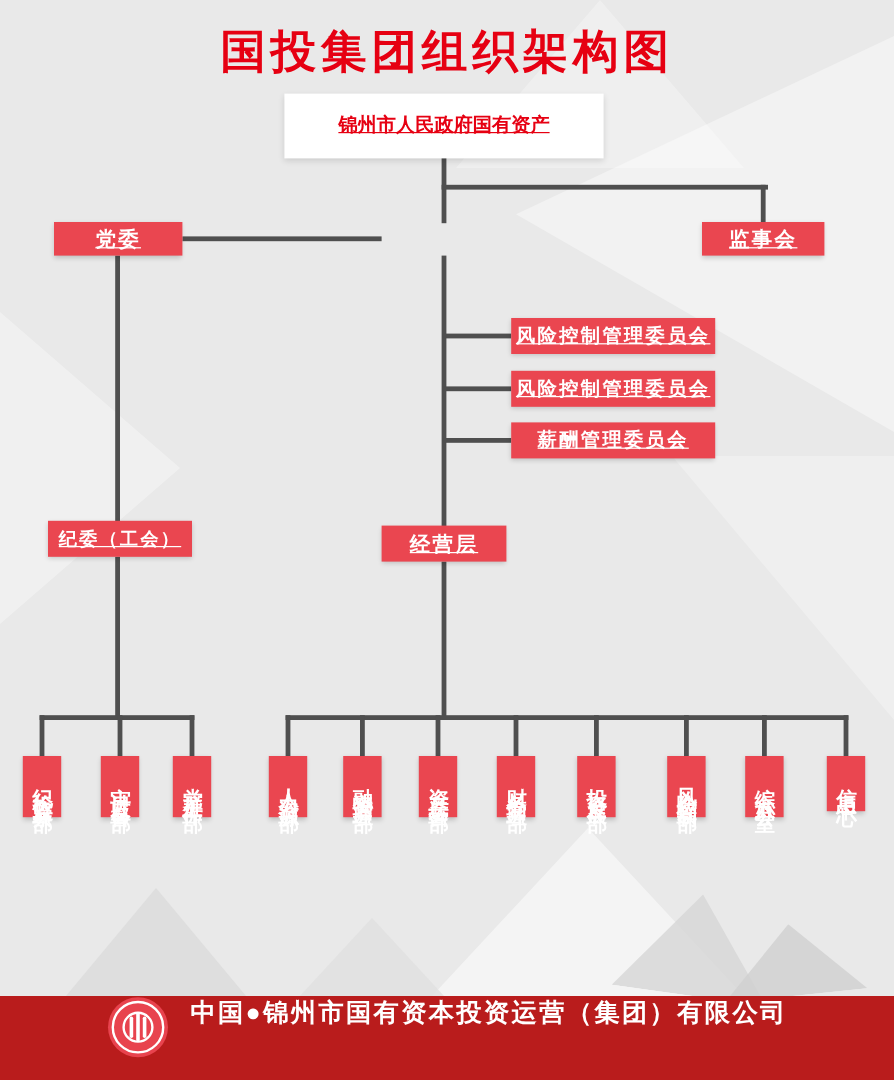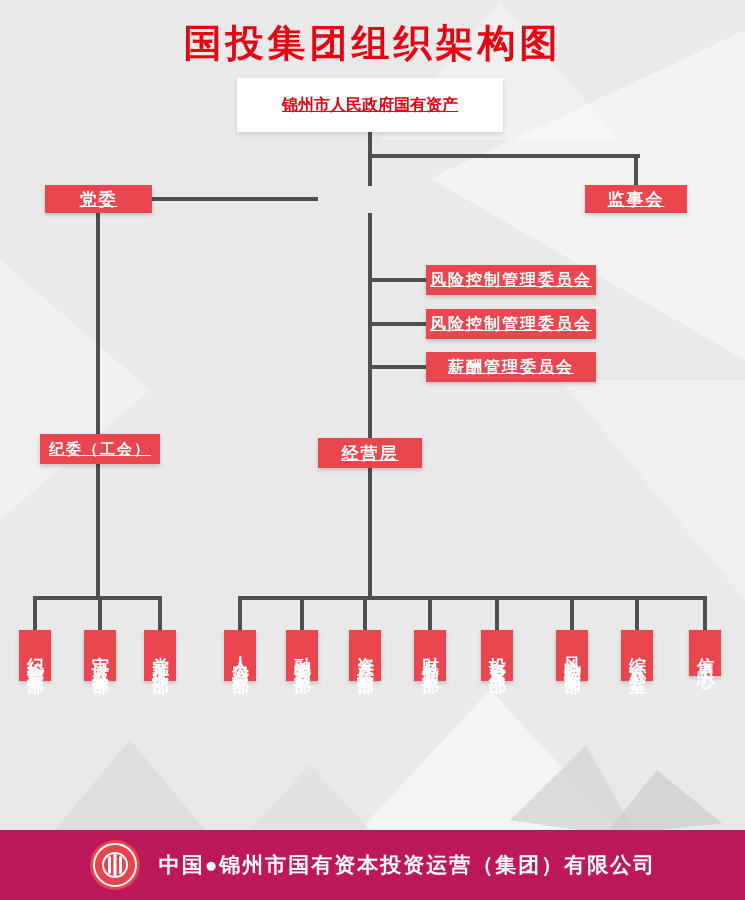--- a/index.html
+++ b/index.html
@@ -86,23 +86,23 @@
     position: absolute;
     background: #4f4f4f;
     z-index: 1;
   }
 
   
   .footer {
     position: absolute;
     left: 0; top: 830px;
     width: 745px; height: 70px;
-    background: #be185d;
+    background: #b91c1c;
     display: flex;
-    align-items: center;
+    align-items: flex-start;
     justify-content: center;
     gap: 18px;
     z-index: 4;
   }
   .footer-text {
     color: #ffffff;
     font-size: 21px;
     font-weight: bold;
     letter-spacing: 2px;
   }

